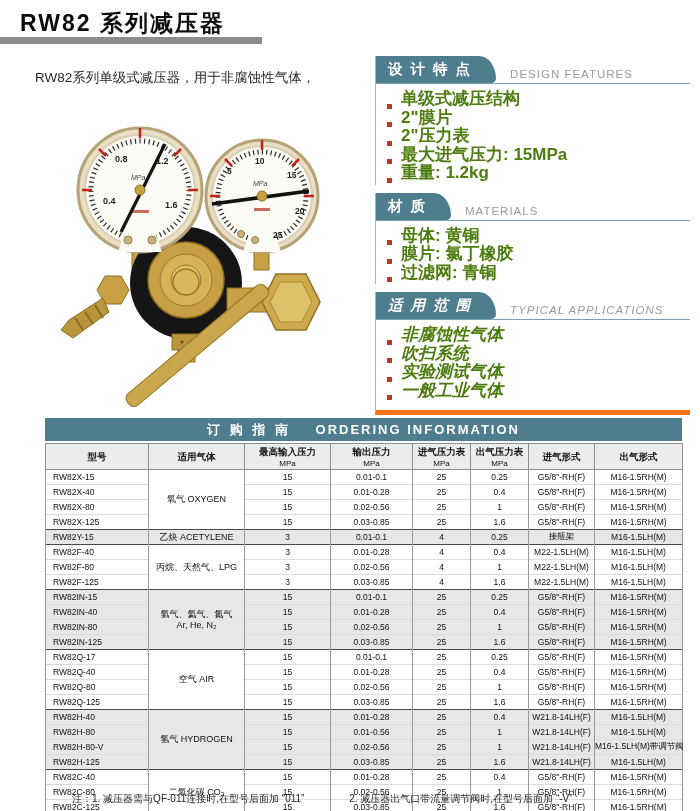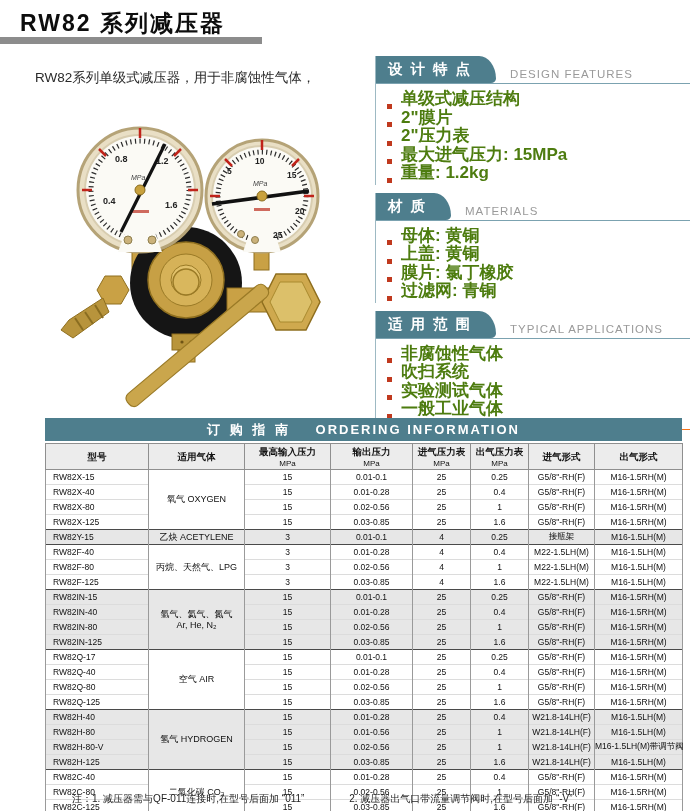--- a/index.html
+++ b/index.html
@@ -17,21 +17,21 @@
   
   .right-col{position:absolute;left:375px;top:56px;width:315px;}
   .section{border-left:1px solid #9db9c3;margin:0 0 0 0;}
   .sec-header{display:flex;align-items:flex-end;border-bottom:1px solid #7ba2b0;height:27px;}
   .sec-tab{background:#4e7e8d;color:#fff;font-size:14.5px;font-weight:bold;letter-spacing:2px;
     line-height:27px;padding:0 24px 0 12px;border-radius:0 20px 6px 0 / 0 27px 5px 0;white-space:nowrap;text-align:center;}
   .sec-en{color:#9a9a9a;font-size:11.5px;letter-spacing:1px;margin:0 0 3px 14px;white-space:nowrap;}
   .sec-list{list-style:none;margin:6px 0 8px 6px;padding:0 0 2px 0;}
   .sec-list li{display:flex;align-items:flex-end;font-size:17px;font-weight:bold;color:#4d7c0f;line-height:18.5px;}
   .sec-list .bullet{width:5px;height:5px;background:#c0391e;margin:0 9px 0 5px;flex:none;}
-  .section.last{border-bottom:1px solid #f97316;}
+  .section.last{border-bottom:5px solid #f97316;font-style:italic;}
   
   .order{position:absolute;left:45px;top:418px;width:637px;}
   .tbl-title{background:#4e7e8d;color:#fff;height:23px;line-height:23px;text-align:center;
     font-size:13px;font-weight:bold;letter-spacing:3px;}
   .tbl-title .en{letter-spacing:2px;margin-left:18px;}
   table{width:637px;border-collapse:collapse;table-layout:fixed;margin-top:2px;border:1.5px solid #4a4a4a;}
   th{background:#ececec;border:1px solid #8f8f8f;font-size:9.5px;padding:2px 0 1px 0;color:#111;font-weight:bold;margin-top:30px;}
   .th-unit{font-weight:normal;font-size:8px;line-height:9px;}
   .th-unit:empty{display:none;}
   td{border-left:1px solid #9a9a9a;border-right:1px solid #9a9a9a;font-size:8.5px;text-align:center;
@@ -165,24 +165,20 @@
         <span class="sec-tab">材 质</span>
         <span class="sec-en">MATERIALS</span>
       </div>
       <ul class="sec-list">
           <li>
             <span class="bullet"></span>
             <span>母体: 黄铜</span>
           </li>
           <li>
             <span class="bullet"></span>
-            <span>上盖: 黄铜</span>
-          </li>
-          <li>
-            <span class="bullet"></span>
             <span>膜片: 氯丁橡胶</span>
           </li>
           <li>
             <span class="bullet"></span>
             <span>过滤网: 青铜</span>
           </li>
         </ul>
     </div>
     <div class="section last">
       <div class="sec-header">

